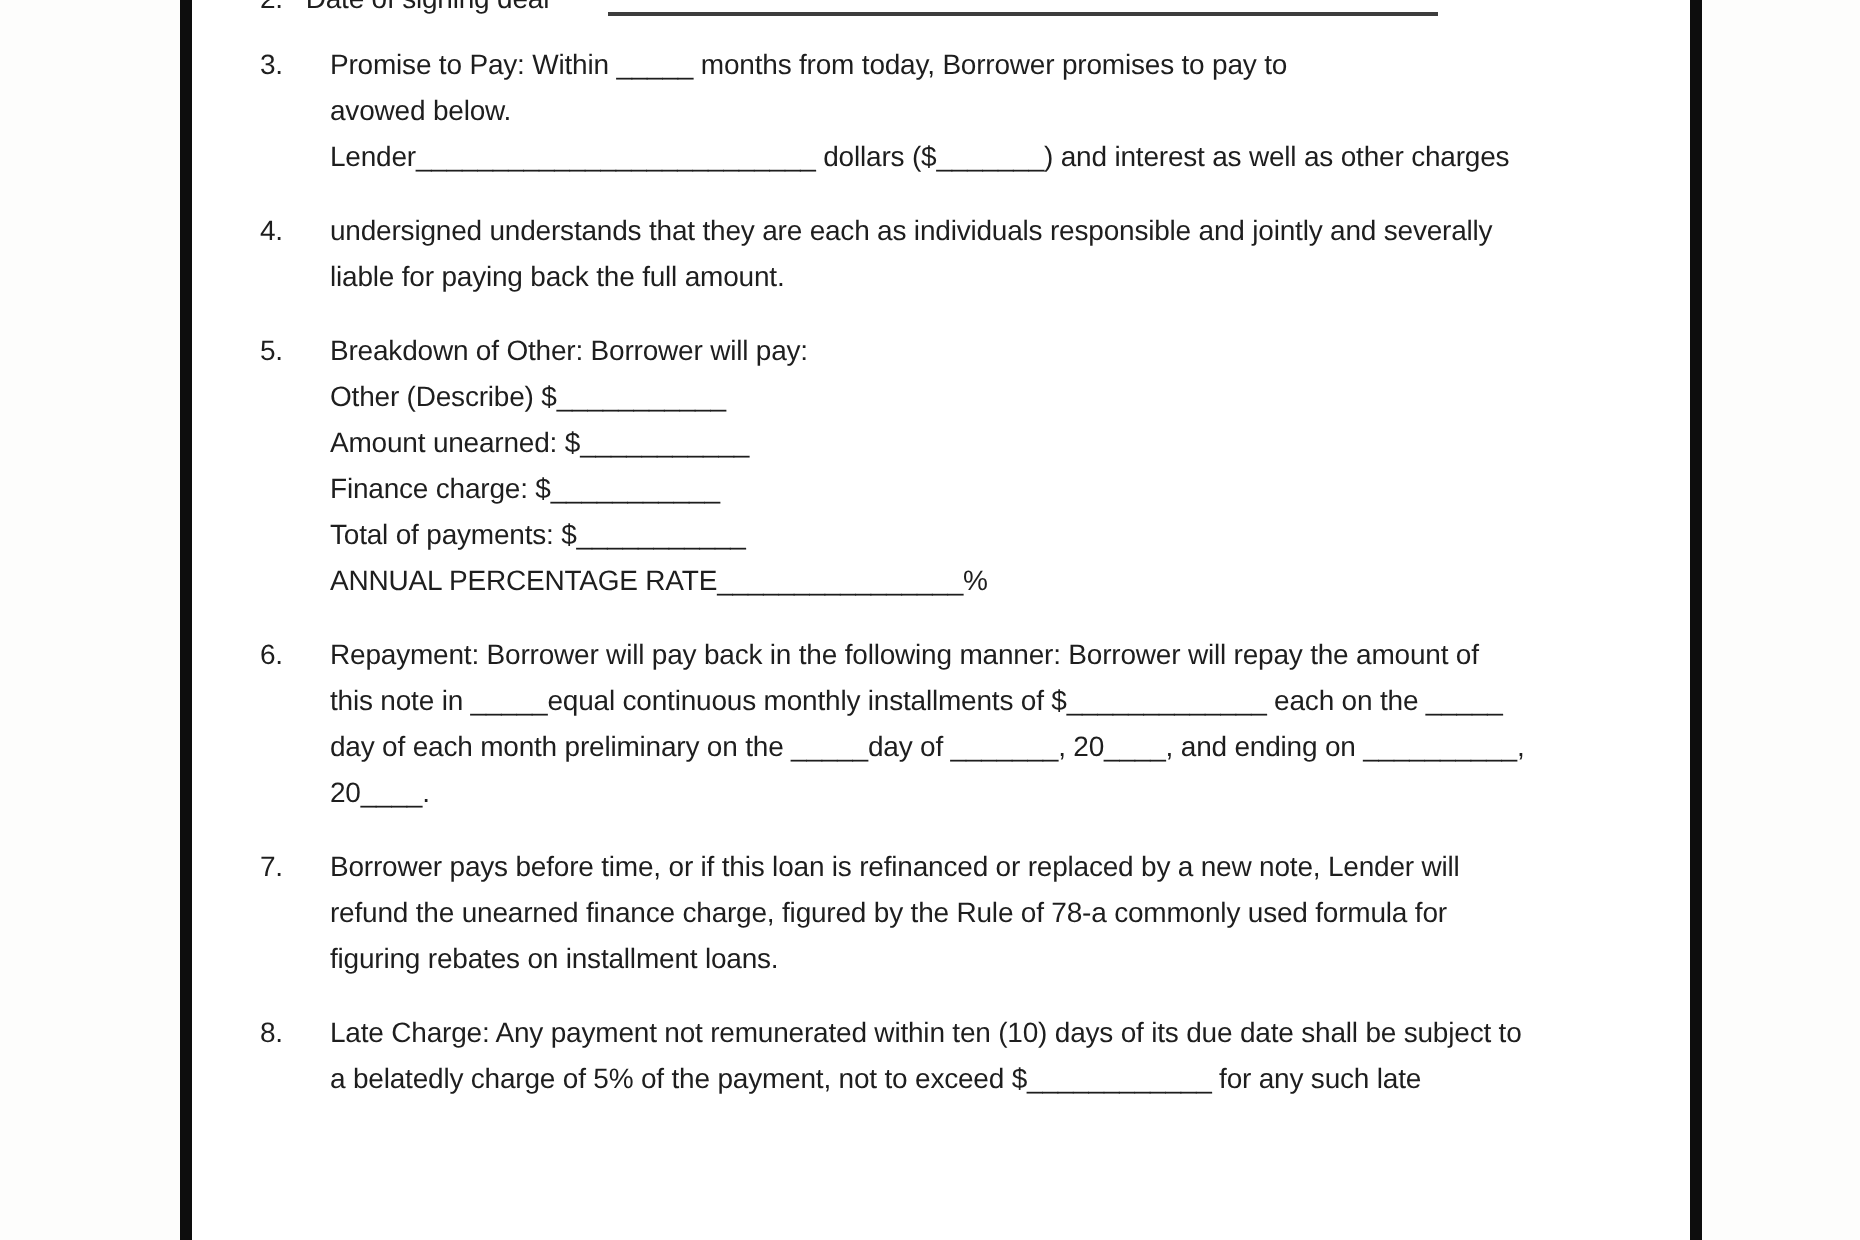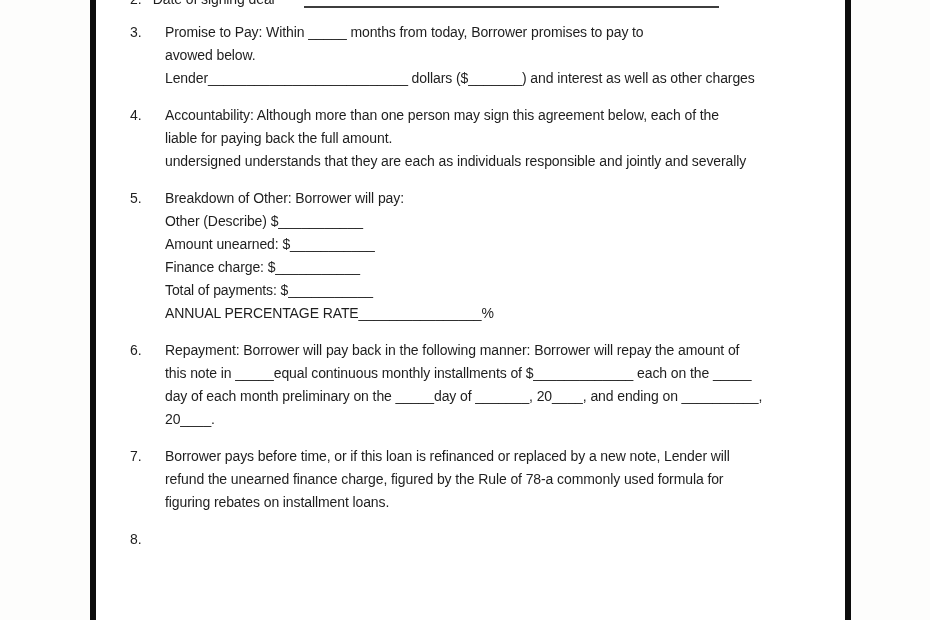--- a/index.html
+++ b/index.html
@@ -104,23 +104,22 @@
         <div class="lines">
           <div class="doc-line">Promise to Pay: Within _____ months from today, Borrower promises to pay to</div>
           <div class="doc-line">avowed below.</div>
           <div class="doc-line">Lender__________________________ dollars ($_______) and interest as well as other charges</div>
         </div>
       </div>
 
       <div class="doc-item">
         <div class="num">4.</div>
         <div class="lines">
-          <div class="doc-line">Accountability: Although more than one person may sign this agreement below, each of the</div>
+          <div class="doc-line">undersigned understands that they are each as individuals responsible and jointly and severally</div>
           <div class="doc-line">liable for paying back the full amount.</div>
-          <div class="doc-line">undersigned understands that they are each as individuals responsible and jointly and severally</div>
         </div>
       </div>
 
       <div class="doc-item">
         <div class="num">5.</div>
         <div class="lines">
           <div class="doc-line">Breakdown of Other: Borrower will pay:</div>
           <div class="doc-line">Other (Describe) $___________</div>
           <div class="doc-line">Amount unearned: $___________</div>
           <div class="doc-line">Finance charge: $___________</div>
@@ -143,17 +142,21 @@
         <div class="num">7.</div>
         <div class="lines">
           <div class="doc-line">Borrower pays before time, or if this loan is refinanced or replaced by a new note, Lender will</div>
           <div class="doc-line">refund the unearned finance charge, figured by the Rule of 78-a commonly used formula for</div>
           <div class="doc-line">figuring rebates on installment loans.</div>
         </div>
       </div>
 
       <div class="doc-item">
         <div class="num">8.</div>
+        <div class="lines">
+          <div class="doc-line">Late Charge: Any payment not remunerated within ten (10) days of its due date shall be subject to</div>
+          <div class="doc-line">a belatedly charge of 5% of the payment, not to exceed $____________ for any such late</div>
+        </div>
       </div>
 
     </div>
   </div>
 </div>
 
 </body></html>

